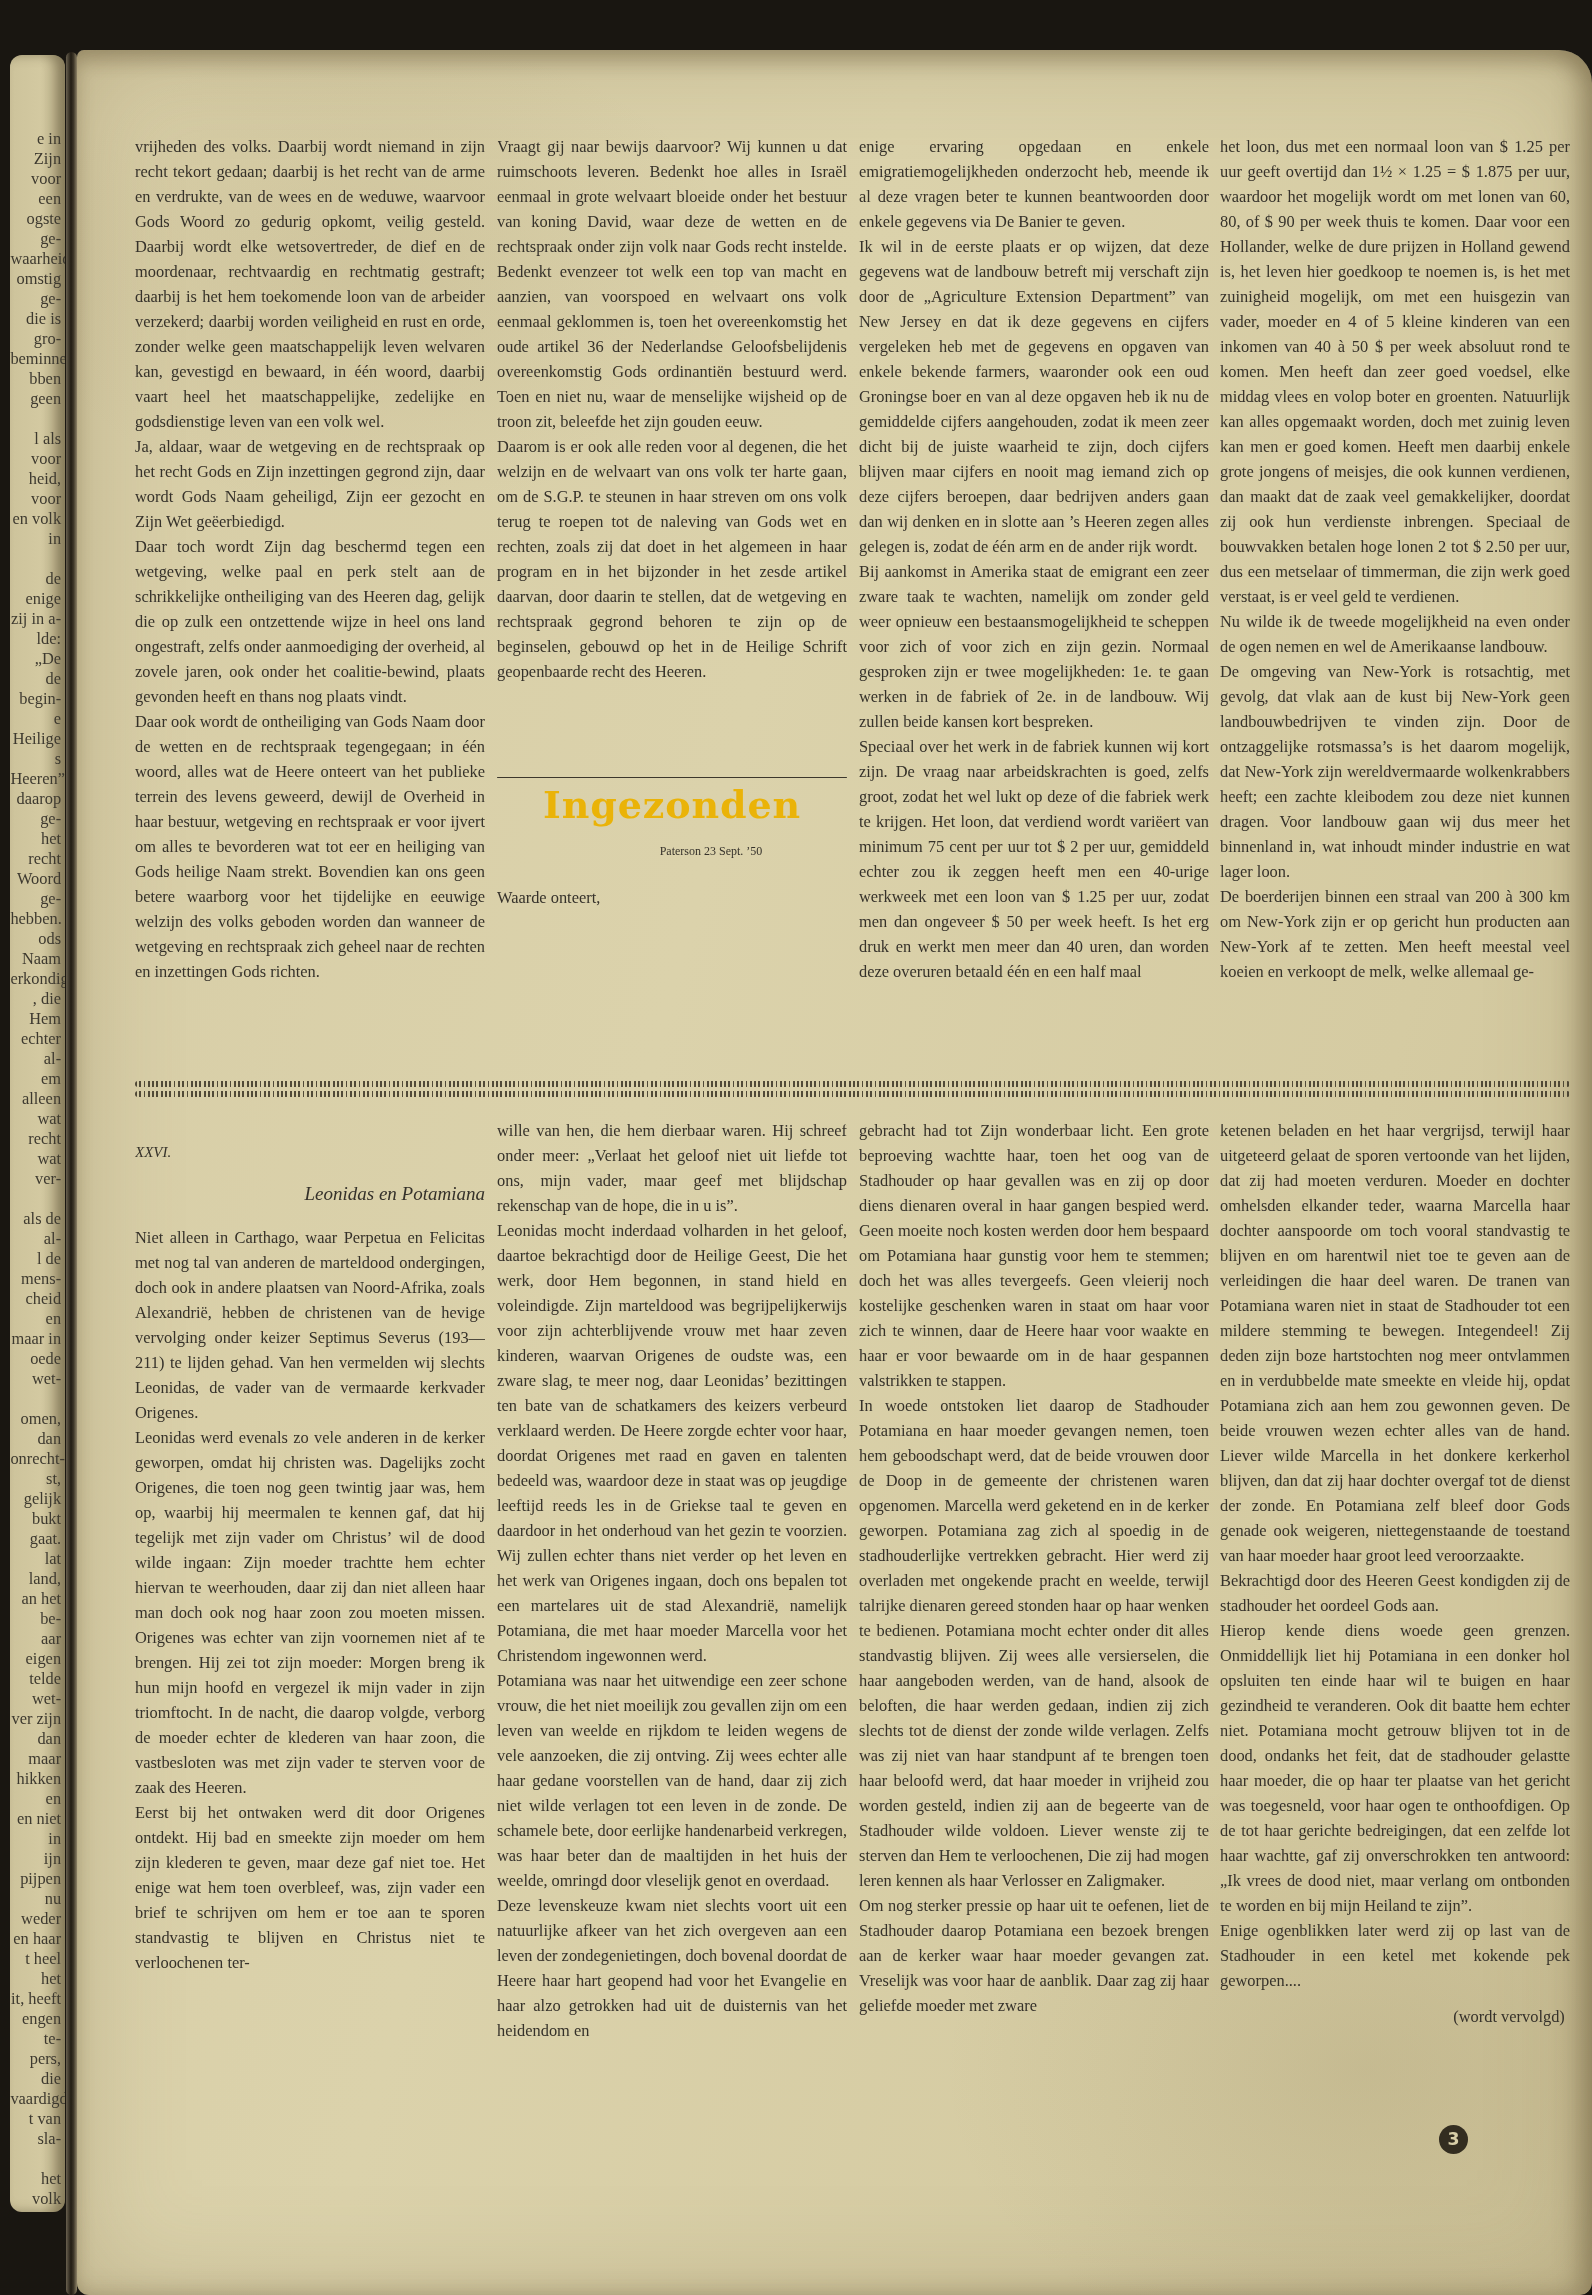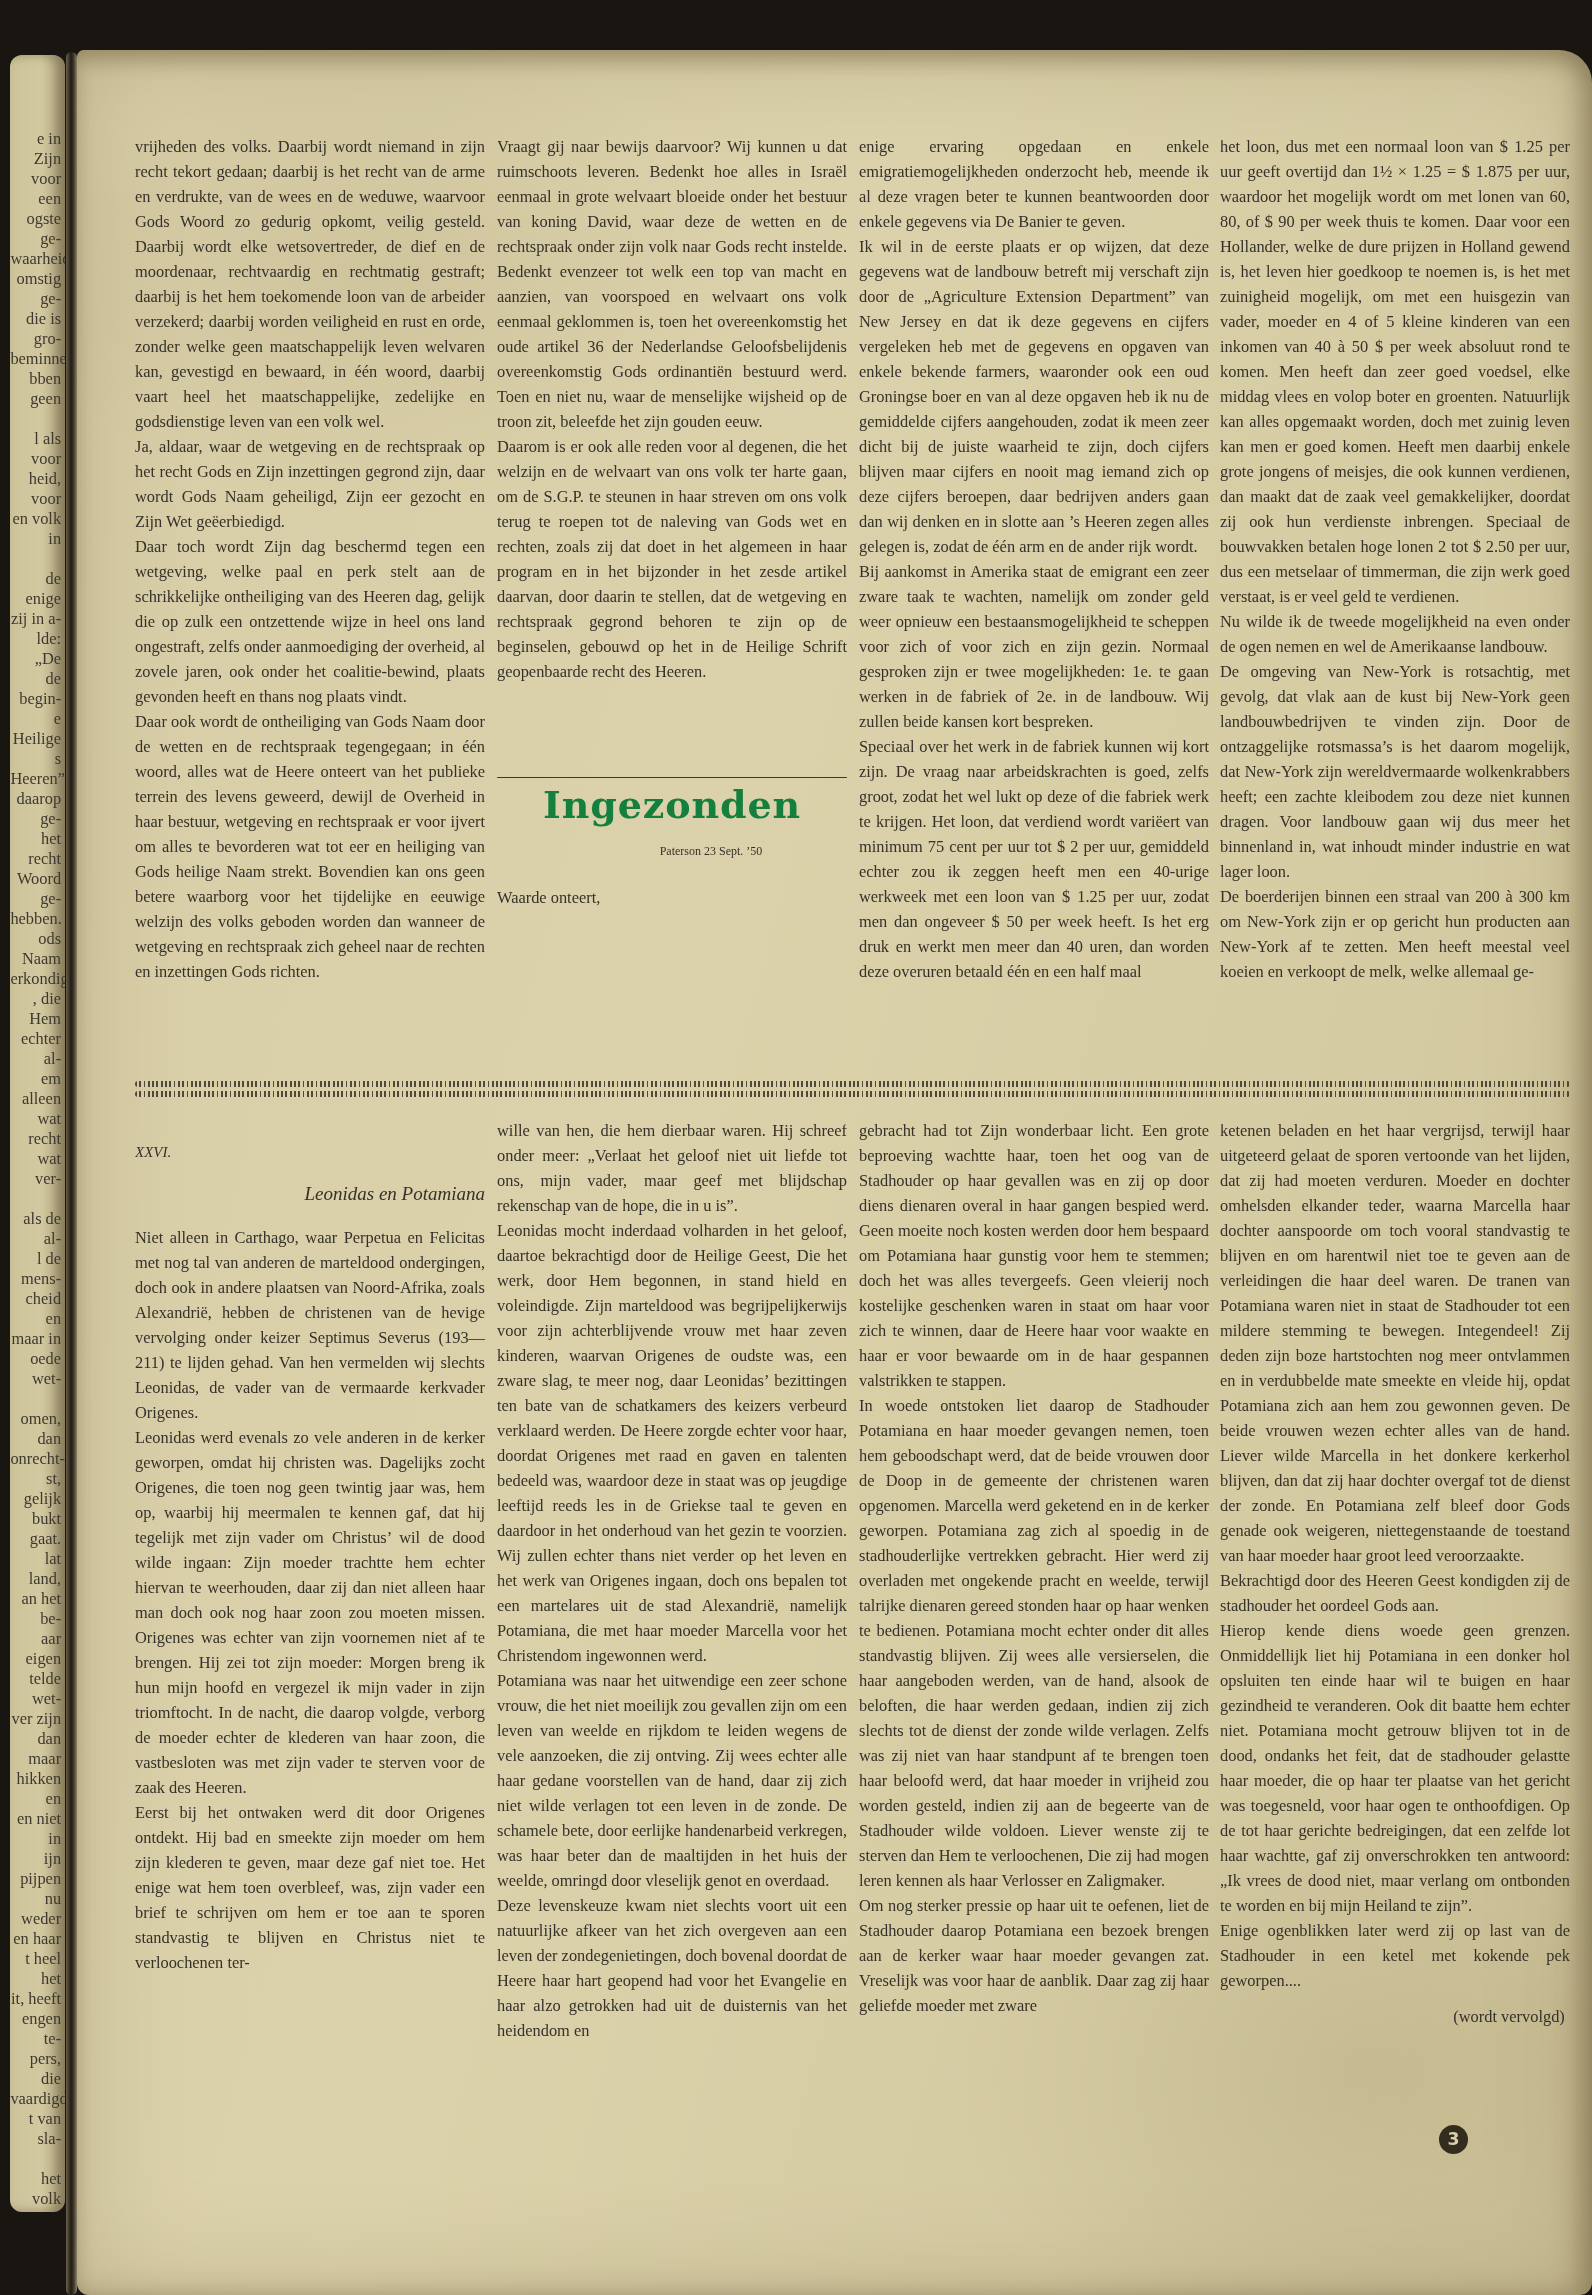--- a/index.html
+++ b/index.html
@@ -48,21 +48,21 @@
     position:absolute;width:350px;overflow:hidden;
     font-size:16.4px;line-height:25px;
   }
   .justify{text-align:justify;}
   .prewrap{white-space:pre-line;}
   .ingezonden{position:absolute;left:0;top:643px;width:100%;}
   .ingezonden-rule{border-top:1.7px solid #3c372c;width:100%;}
   .ingezonden-title{
     margin:14px 0 0 0;text-align:center;
     font-family:"DejaVu Serif","Liberation Serif",serif;
-    font-size:38px;font-weight:bold;letter-spacing:0.9px;color:#15803d;
+    font-size:38px;font-weight:bold;letter-spacing:0.9px;color:#eab308;
   }
   .dateline{margin-top:22.4px;text-align:center;padding-left:78px;font-size:12px;}
   .salutation{margin-top:21px;font-size:16.4px;}
   .letter-body{margin-top:4.3px;}
   .divider{
     position:absolute;left:135px;top:1081px;width:1435px;height:17.3px;
     display:flex;flex-direction:column;gap:3.5px;
   }
   .hatch{
     height:6px;

